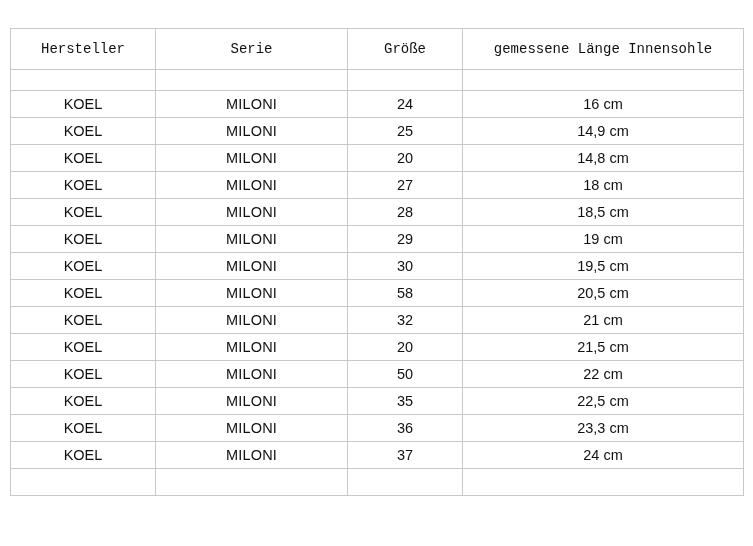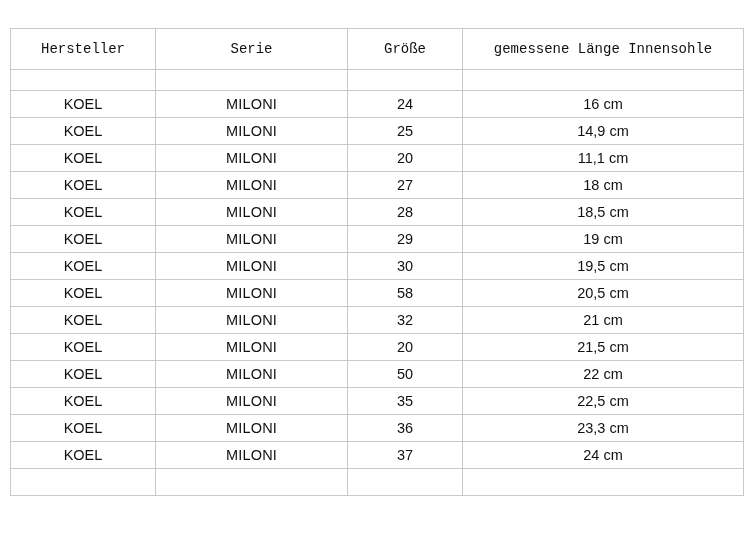--- a/index.html
+++ b/index.html
@@ -105,21 +105,21 @@
           <tr>
             <td class="col-hersteller">KOEL</td>
             <td class="col-serie">MILONI</td>
             <td class="col-groesse">25</td>
             <td class="col-innensohle">14,9 cm</td>
           </tr>
           <tr>
             <td class="col-hersteller">KOEL</td>
             <td class="col-serie">MILONI</td>
             <td class="col-groesse">20</td>
-            <td class="col-innensohle">11,1 cm</td>
+            <td class="col-innensohle">14,8 cm</td>
           </tr>
           <tr>
             <td class="col-hersteller">KOEL</td>
             <td class="col-serie">MILONI</td>
             <td class="col-groesse">27</td>
             <td class="col-innensohle">18 cm</td>
           </tr>
           <tr>
             <td class="col-hersteller">KOEL</td>
             <td class="col-serie">MILONI</td>

